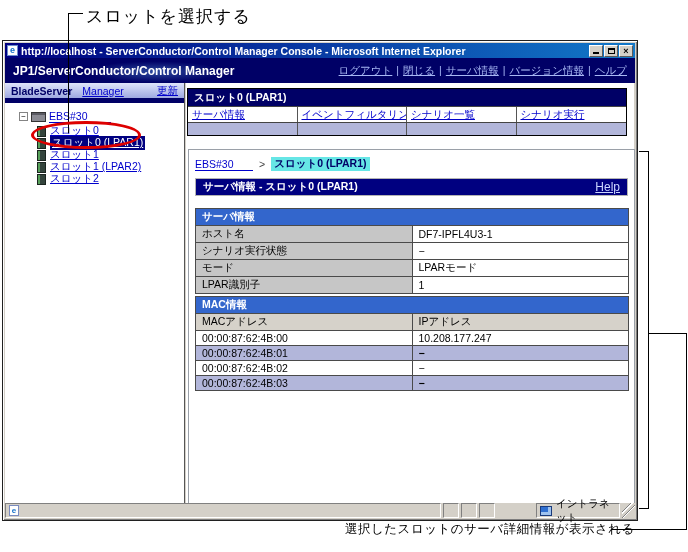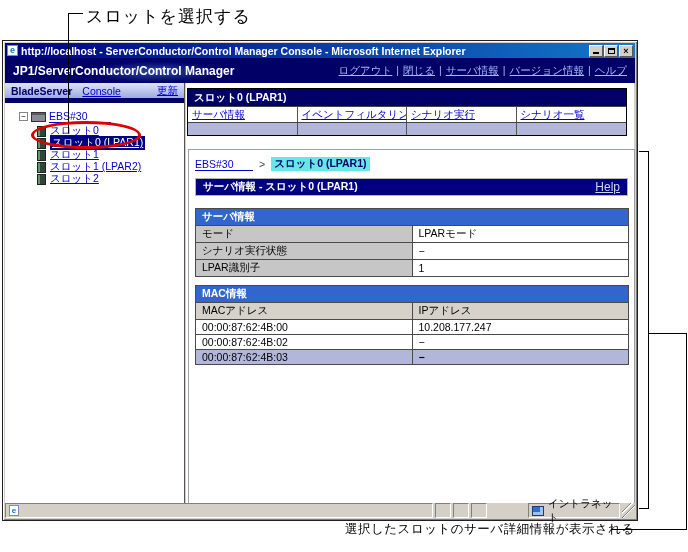--- a/index.html
+++ b/index.html
@@ -92,38 +92,38 @@
   .crumb-parent { color:#0000cc; display:inline-block; width:58px; border-bottom:1px solid #0000cc; cursor:pointer; }
   .crumb-sep { color:#444; }
   .crumb-cur { background:#66e6e6; color:#000066; font-weight:bold; padding:0 3px; }
   .dt-bar { margin:7px 6px 0 6px; height:18px; background:#000080; border:1px solid #b4b4b4;
     display:flex; align-items:center; padding:0 7px;justify-content:space-between; }
   .dt-bar-title { color:#fff; font-weight:bold; font-size:10.5px; }
   .dt-help { margin-left:auto; color:#ccd6ff; font-size:12px; text-decoration:underline; cursor:pointer; }
 
   table.info { border-collapse:collapse; width:434px; margin:12px 0 0 6px;
     font-size:10.5px; table-layout:fixed; }
-  table.mac { margin-top:8px; }
+  table.mac { margin-top:2px; }
   table.info td { border:1px solid #4a4a4a; padding:1px 6px; height:14px;
     white-space:nowrap; overflow:hidden; }
   td.sec-hdr { background:#3366cc; color:#fff; font-weight:bold; }
   td.lbl { background:#c6c6c6; width:125px; }
   td.val { background:#fff; }
   tr.colhdr td { background:#d6d2ca; }
   tr.alt td { background:#b2b6da; }
   tr.alt td.dash { font-weight:bold; }
 
   
   .statusbar { position:absolute; left:2px; right:2px; bottom:2px; height:15px; background:#d4d0c8;
     display:flex; gap:2px; align-items:stretch; font-size:10.5px; }
   .sb-pane { border:1px solid; border-color:#808080 #fff #fff #808080;
     display:flex; align-items:center; padding:0 3px; gap:4px; }
   .sb-main { flex:1; }
   .sb-sm { width:16px; }
-  .sb-zone { width:92px;margin-left:39px; }
+  .sb-zone { width:84px;margin-left:39px; }
   .doc-ico { width:10px; height:11px; background:#fff; border:1px solid #7a8bbf;
     color:#1570c8; font-size:8px; font-weight:bold; line-height:9px; text-align:center; flex:0 0 auto; }
   .net-ico { width:12px; height:10px; background:#2f6fd0; border:1px solid #1a3a7a;
     box-shadow:inset -3px -3px 0 #9fc3ef; flex:0 0 auto; }
   .grip { width:13px; background:
     linear-gradient(135deg, transparent 0 6px, #808080 6px 7px, #fff 7px 8px,
       transparent 8px 10px, #808080 10px 11px, #fff 11px 12px, transparent 12px); }
 </style>
 </head>
 <body>
@@ -155,21 +155,21 @@
       <span class="hdr-links">
         <a>ログアウト</a><span class="hdr-sep">|</span><a>閉じる</a><span class="hdr-sep">|</span><a>サーバ情報</a><span class="hdr-sep">|</span><a>バージョン情報</a><span class="hdr-sep">|</span><a>ヘルプ</a>
       </span>
     </div>
 
     <div class="main">
 
       <div class="sidebar">
         <div class="sb-head">
           <span class="sb-tab-active">BladeServer</span>
-          <a class="sb-link">Console</a>
+          <a class="sb-link">Manager</a>
           <a class="sb-link sb-refresh">更新</a>
         </div>
         <div class="tree">
           <div class="tree-root">
             <span class="toggle">−</span>
             <span class="chassis-ico"></span>
             <a>EBS#30</a>
           </div>
           <div class="tree-item">
             <span class="blade-ico"></span>
@@ -194,22 +194,22 @@
         </div>
       </div>
 
       <div class="rightpane">
 
         <div class="menu-block">
           <div class="mb-title">スロット0 (LPAR1)</div>
           <div class="mb-row">
             <span class="mb-cell"><a>サーバ情報</a></span>
             <span class="mb-cell"><a>イベントフィルタリング設定</a></span>
+            <span class="mb-cell"><a>シナリオ一覧</a></span>
             <span class="mb-cell"><a>シナリオ実行</a></span>
-            <span class="mb-cell"><a>シナリオ一覧</a></span>
           </div>
           <div class="mb-row">
             <span class="mb-cell mb-empty"></span>
             <span class="mb-cell mb-empty"></span>
             <span class="mb-cell mb-empty"></span>
             <span class="mb-cell mb-empty"></span>
           </div>
         </div>
 
         <div class="detail">
@@ -223,46 +223,54 @@
             <span class="dt-bar-title">サーバ情報 - スロット0 (LPAR1)</span>
             <a class="dt-help">Help</a>
           </div>
 
           <table class="info">
             <tbody>
                 <tr>
               <td class="sec-hdr" colspan="2">サーバ情報</td>
             </tr>
             <tr>
+              <td class="lbl">ホスト名</td>
+              <td class="val">DF7-IPFL4U3-1</td>
+            </tr>
+            <tr>
+              <td class="lbl">シナリオ実行状態</td>
+              <td class="val">−</td>
+            </tr>
+            <tr>
               <td class="lbl">モード</td>
               <td class="val">LPARモード</td>
-            </tr>
-            <tr>
-              <td class="lbl">シナリオ実行状態</td>
-              <td class="val">−</td>
             </tr>
             <tr>
               <td class="lbl">LPAR識別子</td>
               <td class="val">1</td>
             </tr>
           </tbody>
             </table>
 
           <table class="info mac">
             <tbody>
                 <tr>
               <td class="sec-hdr" colspan="2">MAC情報</td>
             </tr>
             <tr class="colhdr">
               <td class="lbl-w" style="width:125px">MACアドレス</td>
               <td>IPアドレス</td>
             </tr>
             <tr>
               <td>00:00:87:62:4B:00</td>
               <td>10.208.177.247</td>
+            </tr>
+            <tr class="alt">
+              <td>00:00:87:62:4B:01</td>
+              <td class="dash">−</td>
             </tr>
             <tr>
               <td>00:00:87:62:4B:02</td>
               <td>−</td>
             </tr>
             <tr class="alt">
               <td>00:00:87:62:4B:03</td>
               <td class="dash">−</td>
             </tr>
           </tbody>

